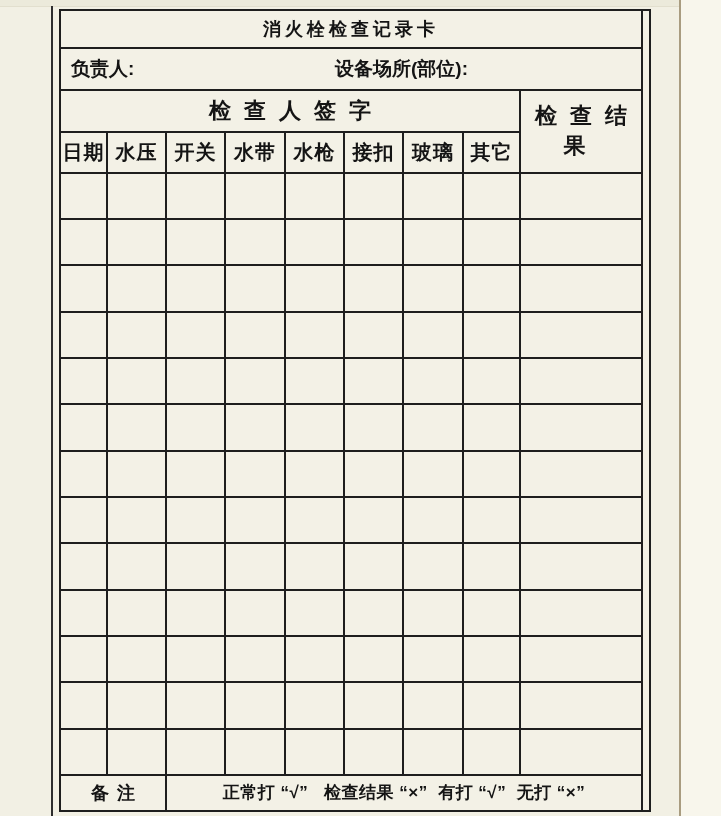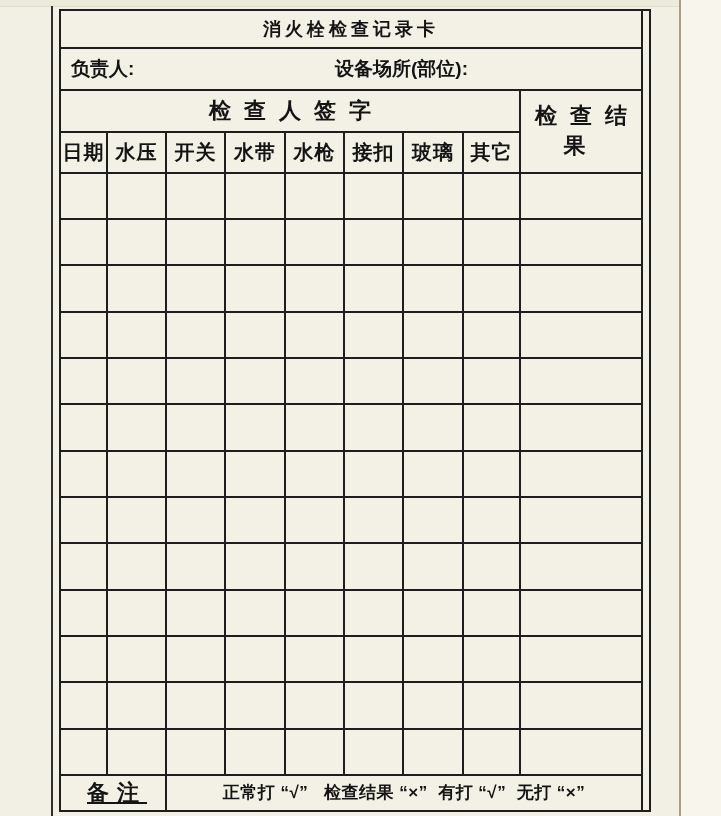--- a/index.html
+++ b/index.html
@@ -58,21 +58,21 @@
 
   .results-row td { height: 41px; font-size: 22px; letter-spacing: 13px; text-indent: 13px; }
   .signature-head { font-size: 18px; letter-spacing: 3px; }
 
   .colhead-row td { height: 39px; font-size: 20px; letter-spacing: 1px; }
 
   tbody.body-rows tr { height: 45px; }
   tbody.body-rows td { background: #f3f1e6; }
 
   .remark-row td { height: 35px; }
-  .remark-label { font-size: 22px; letter-spacing: 8px; text-indent: 8px; text-decoration: underline; }
+  .remark-label { font-size: 18px; letter-spacing: 8px; text-indent: 8px; }
   .remark-text {
     text-align: left; font-size: 17px; white-space: pre;
     padding-left: 10px; letter-spacing: 0.5px;
   }
 </style>
 </head>
 <body>
 
 <div class="top-strip"></div>
 <div class="right-strip"></div>

